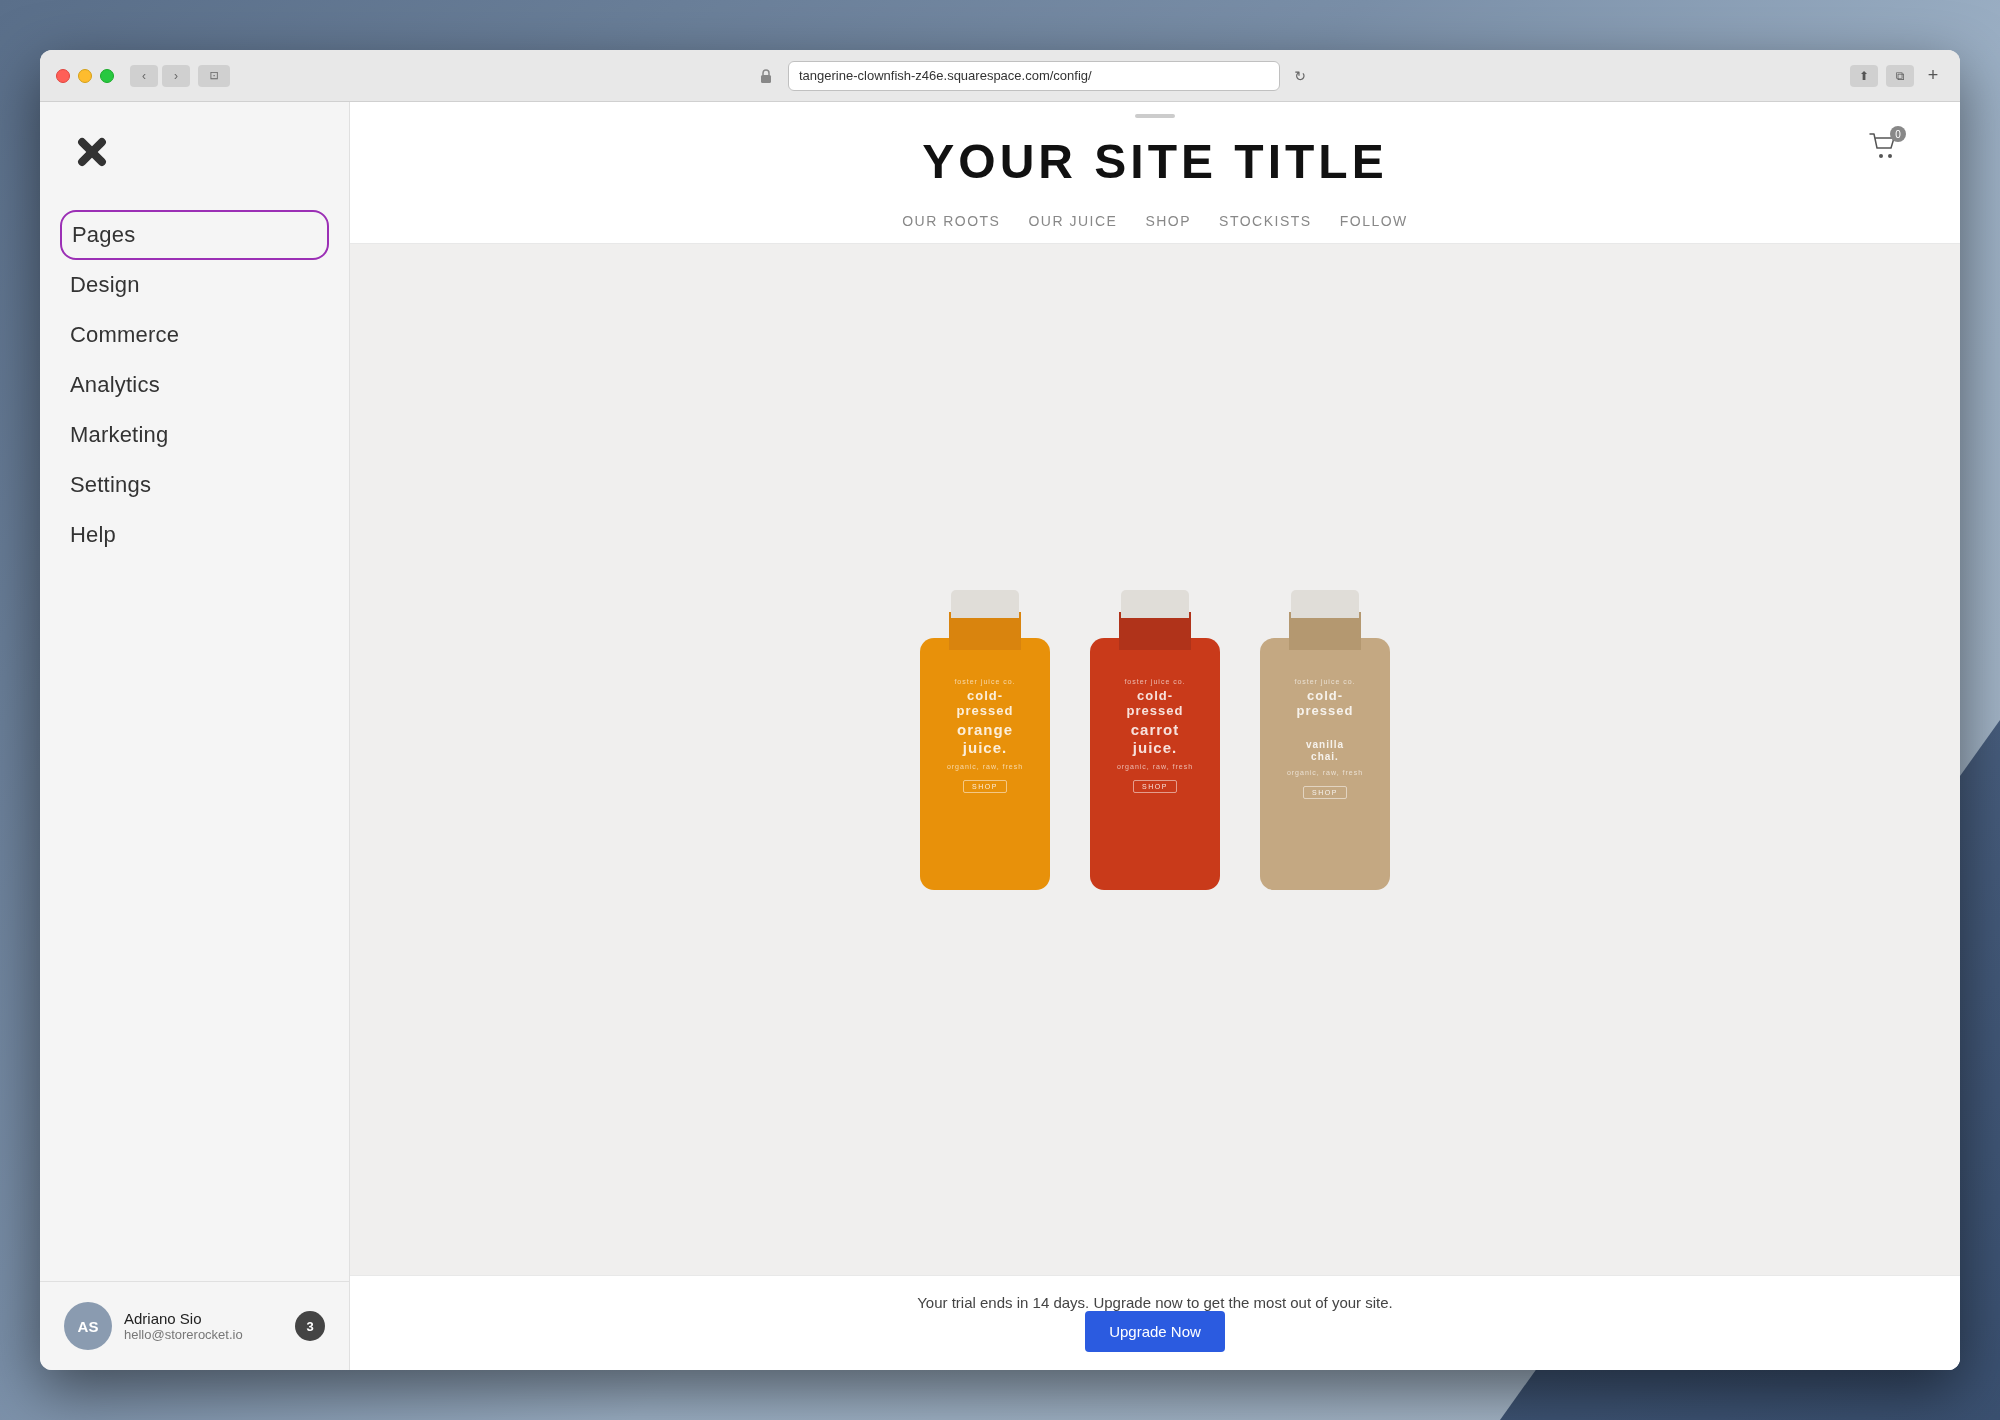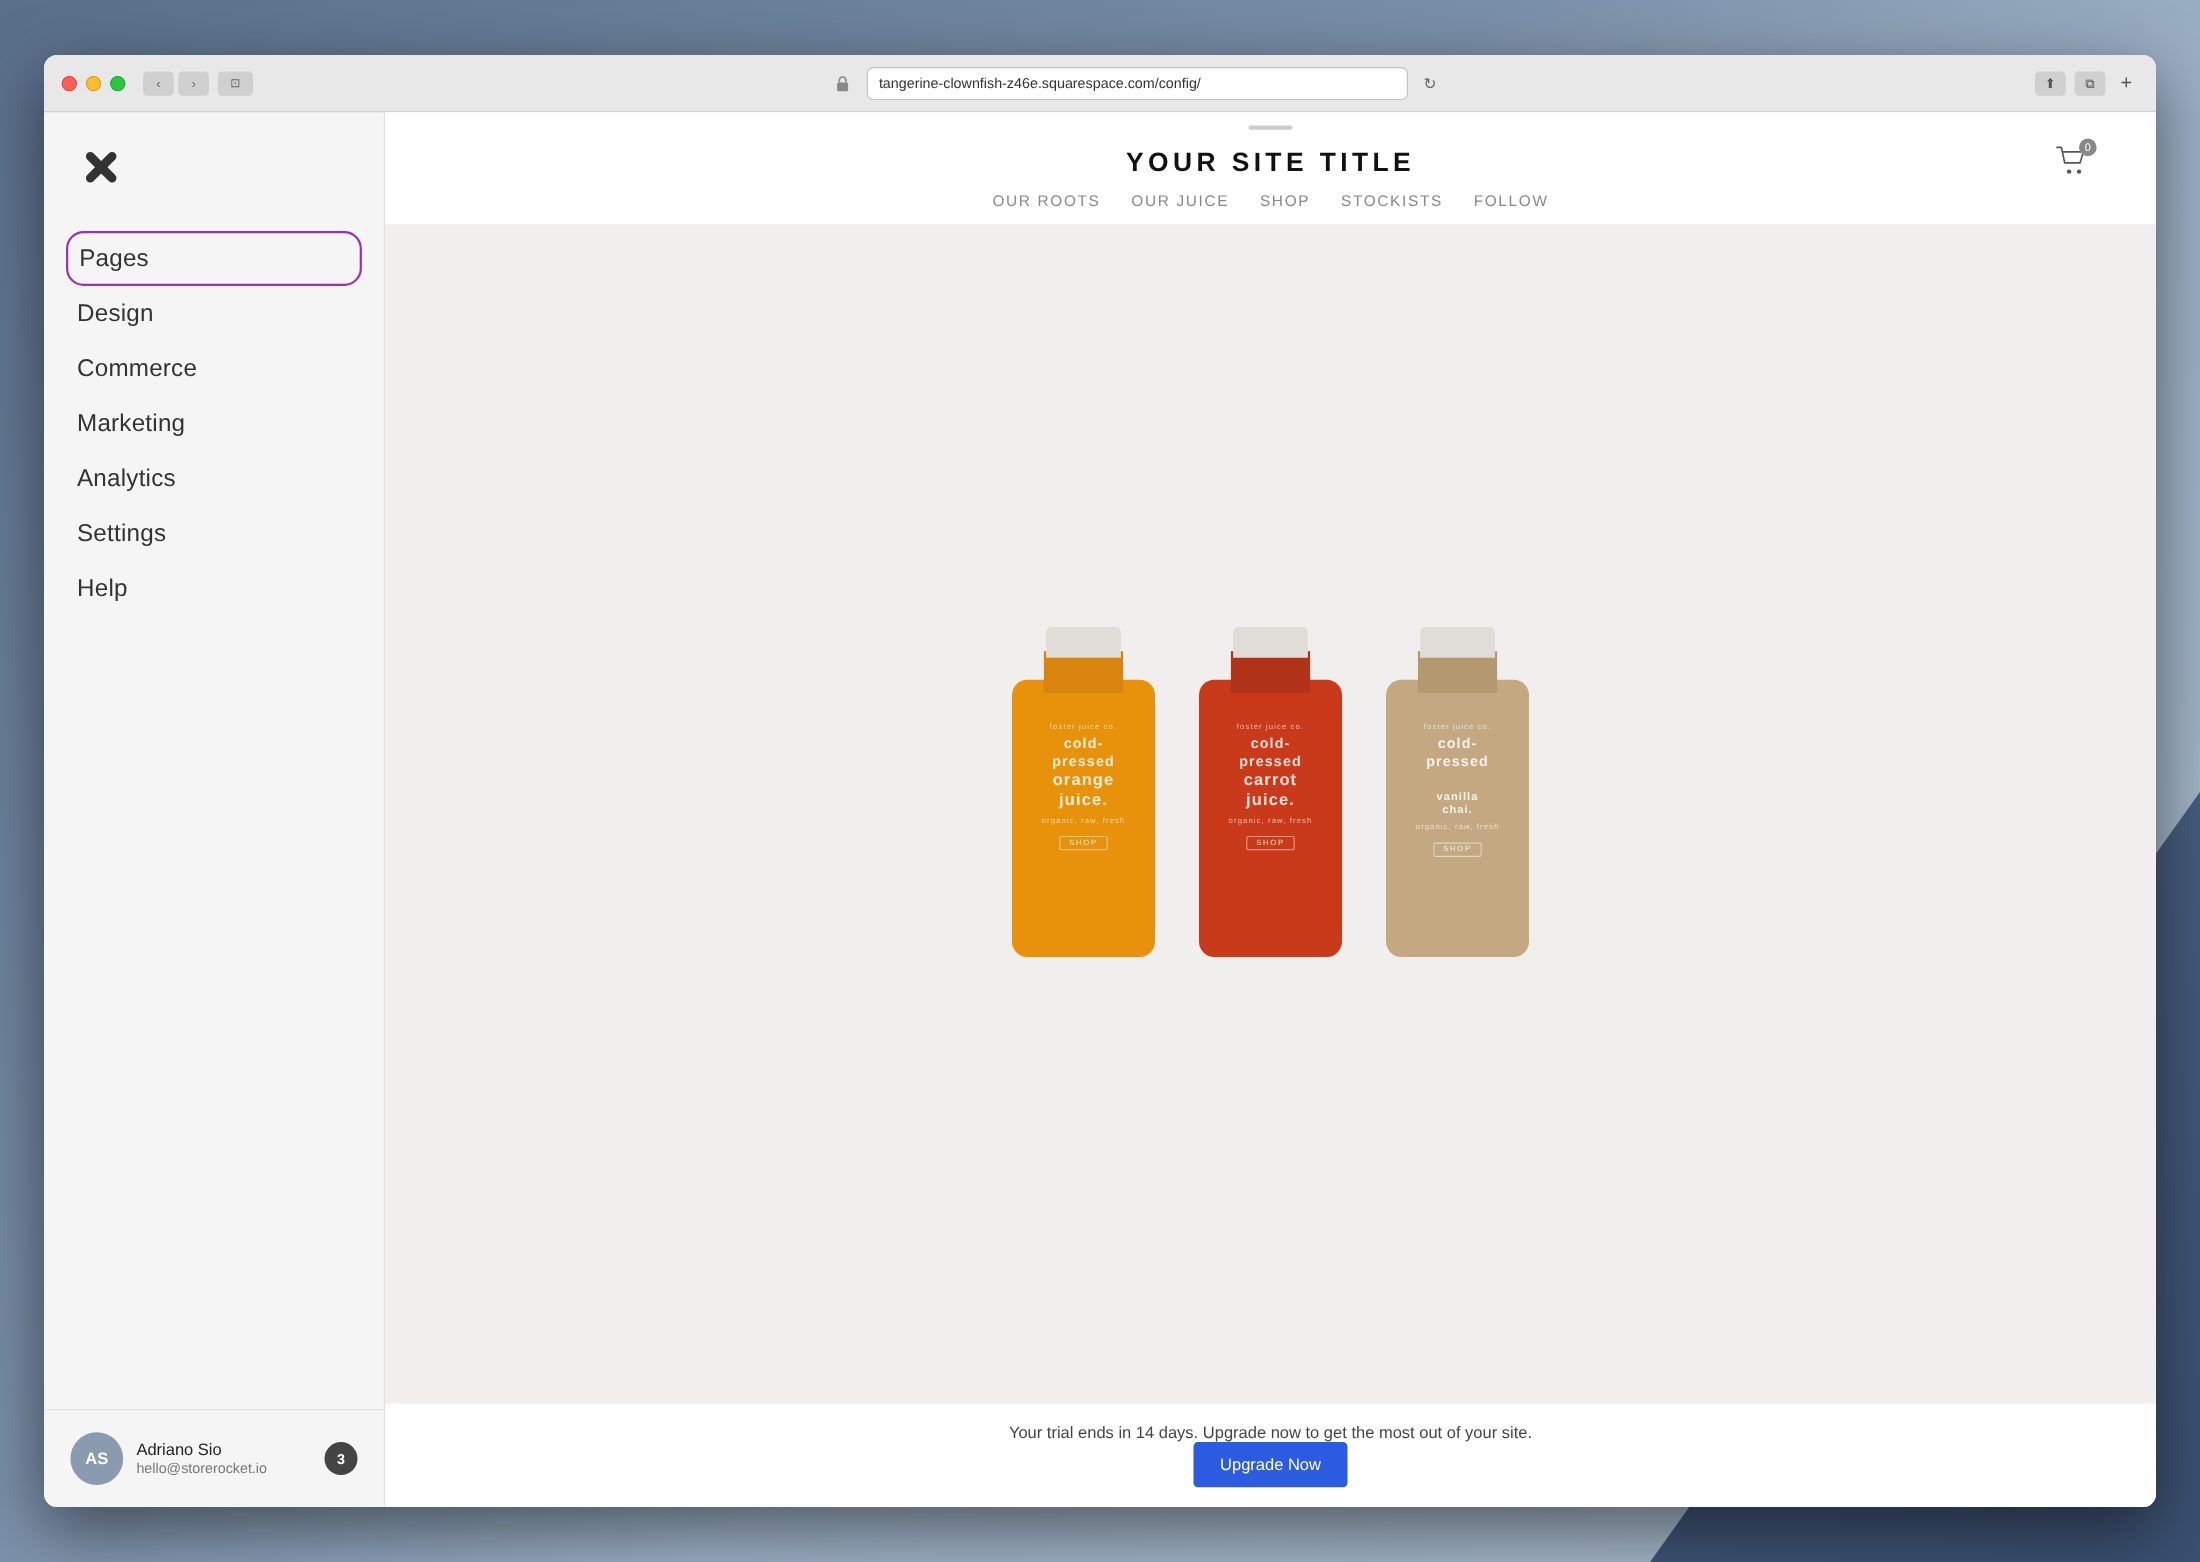--- a/index.html
+++ b/index.html
@@ -298,26 +298,26 @@
 
     .site-drag-handle {
       width: 40px;
       height: 4px;
       background: #ccc;
       border-radius: 2px;
       margin-bottom: 16px;
     }
 
     .site-title {
-      font-size: 24px;
+      font-size: 48px;
       font-weight: 700;
       letter-spacing: 4px;
       text-transform: uppercase;
       color: #111;
-      margin-bottom: 12px;
+      margin-bottom: 24px;
     }
 
     .cart-icon-wrapper {
       position: absolute;
       right: 60px;
       top: 30px;
       display: flex;
       align-items: center;
     }
 
@@ -500,24 +500,24 @@
         <div class="nav-item active">
           <span>Pages</span>
         </div>
         <div class="nav-item">
           <span>Design</span>
         </div>
         <div class="nav-item">
           <span>Commerce</span>
         </div>
         <div class="nav-item">
+          <span>Analytics</span>
+        </div>
+        <div class="nav-item">
           <span>Marketing</span>
-        </div>
-        <div class="nav-item">
-          <span>Analytics</span>
         </div>
         <div class="nav-item">
           <span>Settings</span>
         </div>
         <div class="nav-item">
           <span>Help</span>
         </div>
       </nav>
 
       <div class="sidebar-footer">

